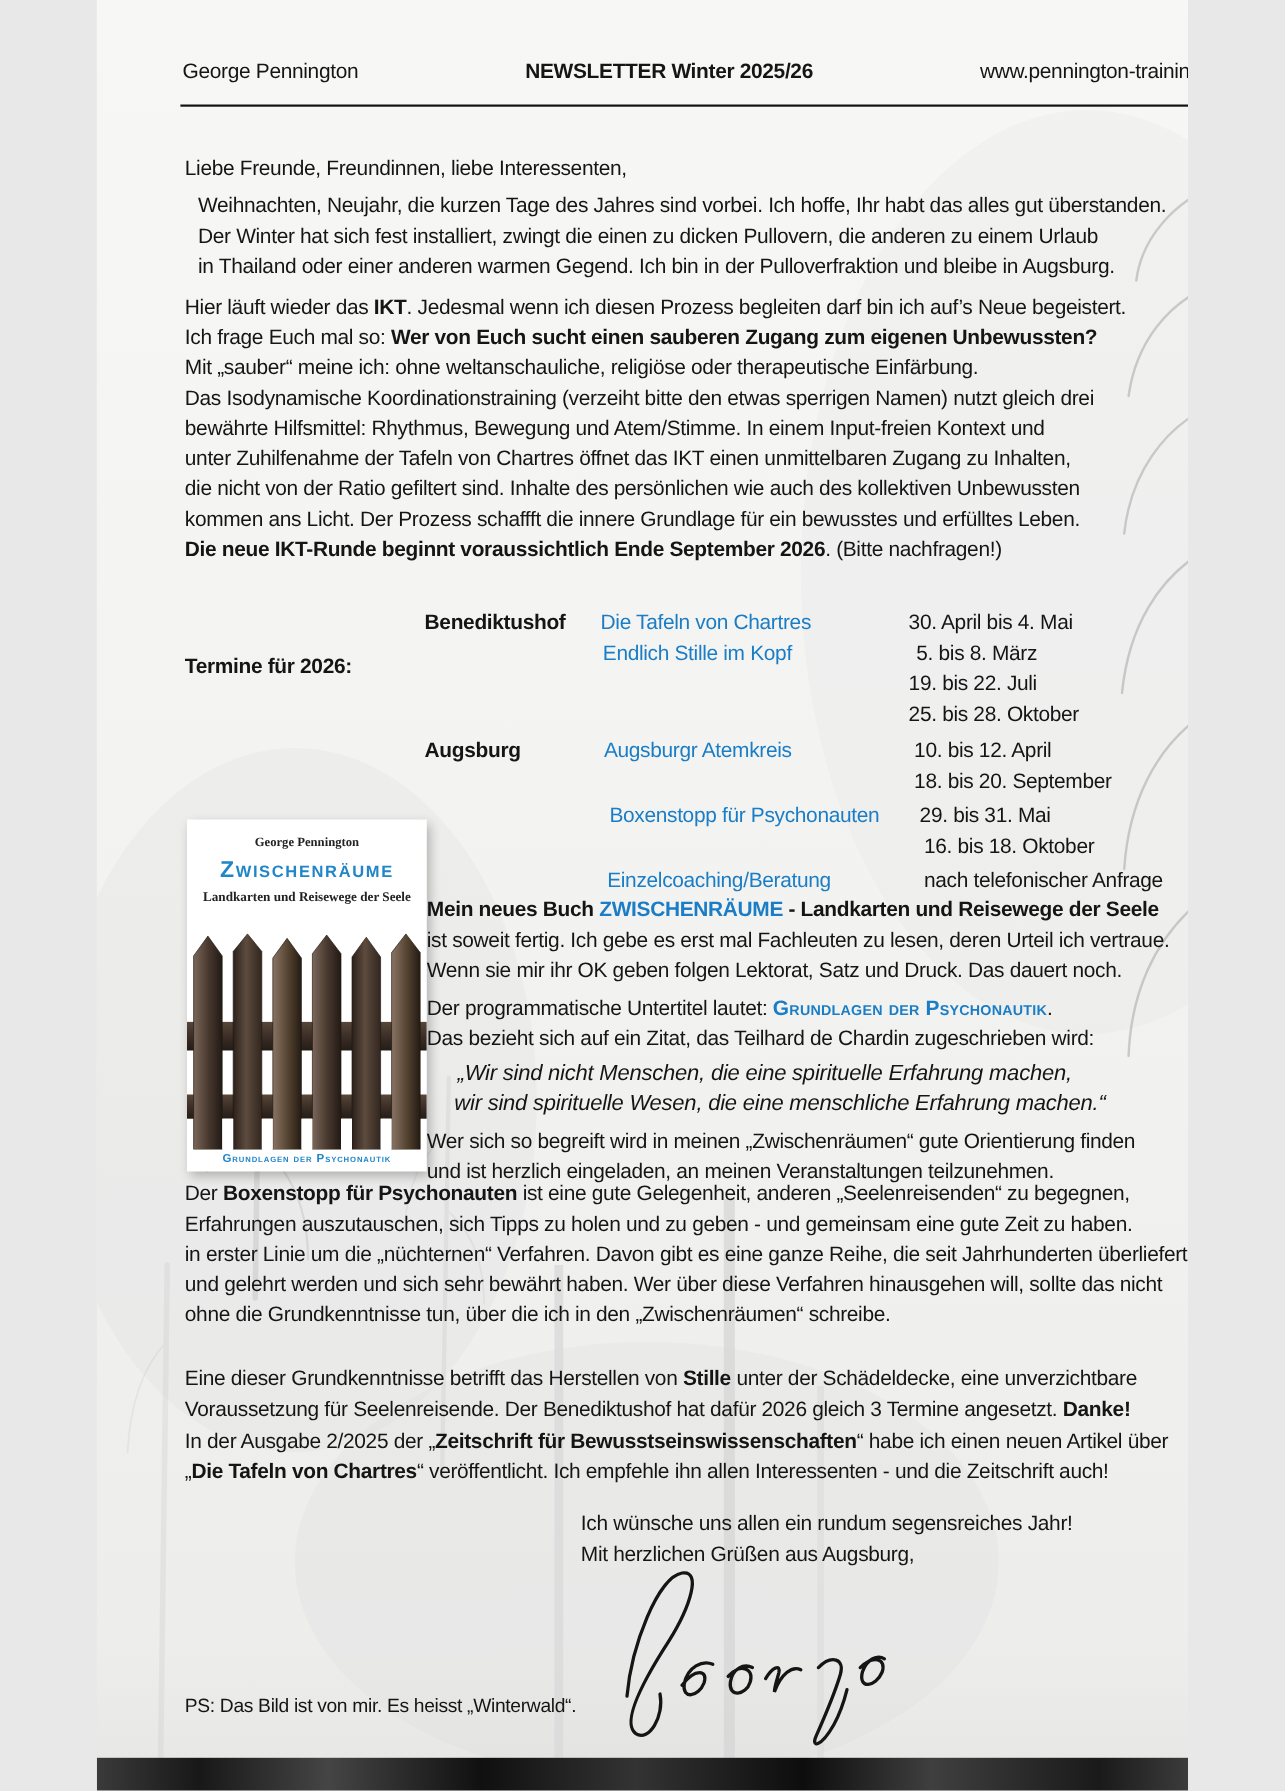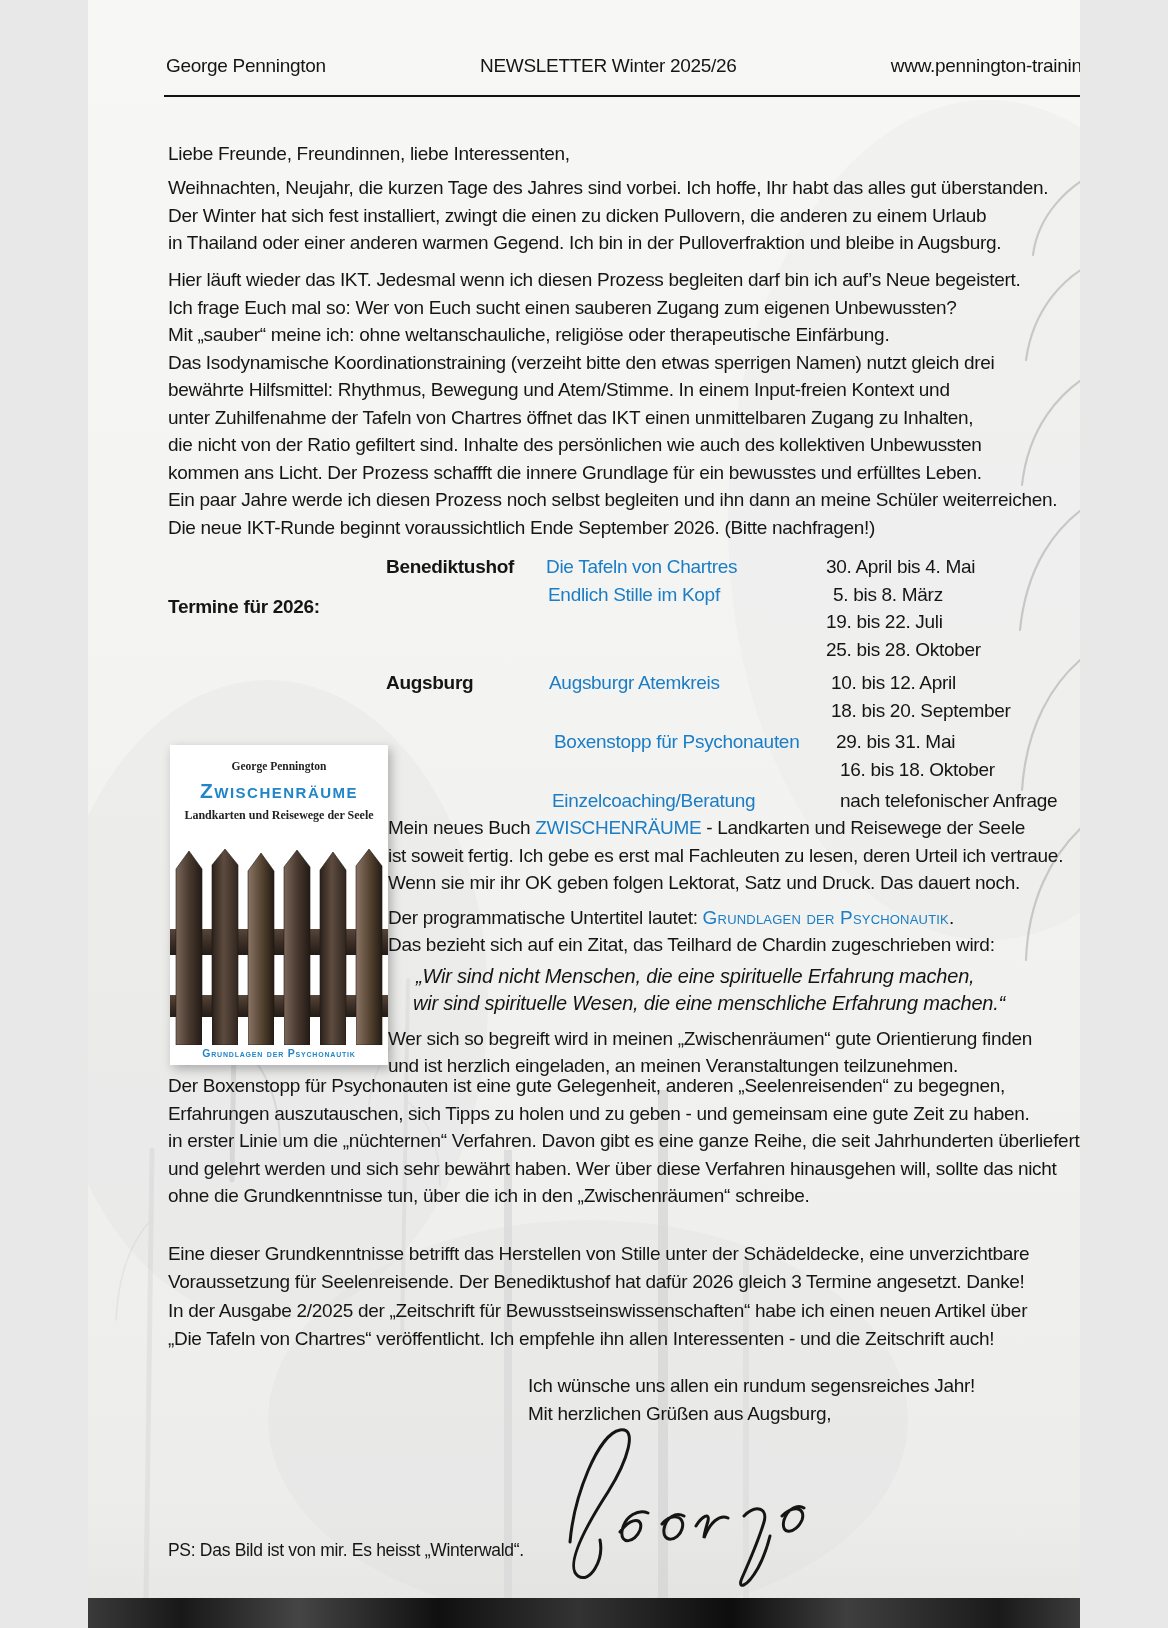--- a/index.html
+++ b/index.html
@@ -2,30 +2,30 @@
 <html><head>
 <meta charset="utf-8">
 <style>
   html,body{margin:0;padding:0;background:#e8e8e8;}
   .page{position:relative;width:992px;height:1628px;margin:0 auto;overflow:hidden;
         background:linear-gradient(180deg,#f7f7f6 0%,#f2f2f1 55%,#ededec 92%,#e6e6e5 100%);
         font-family:"Liberation Sans", sans-serif;color:#151515;}
   .bg-svg{position:absolute;inset:0;z-index:0;}
   .content{position:absolute;inset:0;z-index:1;}
   .line{white-space:nowrap;font-size:19px;line-height:27.5px;letter-spacing:-0.3px;}
-  .b{font-weight:400;}
+  .b{font-weight:700;}
   .blue{color:#1a7dc5;}
   .sc{font-variant:small-caps;letter-spacing:0.2px;}
 
   .header{position:absolute;top:52px;left:78px;width:966px;display:flex;justify-content:space-between;align-items:baseline;}
   .header .line{font-size:19px;}
   .rule{position:absolute;top:95px;left:76px;width:970px;height:2px;background:#121212;}
 
   .salutation{position:absolute;top:140px;left:80px;}
-  .intro{position:absolute;top:174px;left:80px;}
+  .intro{position:absolute;top:174px;left:92px;}
   .ikt{position:absolute;top:266px;left:80px;}
 
   .termine{position:absolute;top:553px;left:80px;width:1000px;}
   .trow{position:relative;height:27.5px;}
   .trow span{position:absolute;white-space:nowrap;font-size:19px;line-height:27.5px;letter-spacing:-0.3px;}
   .t-label{left:0;font-weight:700;margin-top:40px;}
   .t-venue{left:218px;font-weight:700;}
   .t-event{left:378px;color:#1a7dc5;}
   .t-date{left:658px;}
 
@@ -133,21 +133,20 @@
 
     <div class="ikt">
       <div class="line"><span>Hier läuft wieder das </span><span class="b">IKT</span><span>. Jedesmal wenn ich diesen Prozess begleiten darf bin ich auf’s Neue begeistert.</span></div>
       <div class="line"><span>Ich frage Euch mal so: </span><span class="b">Wer von Euch sucht einen sauberen Zugang zum eigenen Unbewussten?</span></div>
       <div class="line">Mit „sauber“ meine ich: ohne weltanschauliche, religiöse oder therapeutische Einfärbung.</div>
       <div class="line">Das Isodynamische Koordinationstraining (verzeiht bitte den etwas sperrigen Namen) nutzt gleich drei</div>
       <div class="line">bewährte Hilfsmittel: Rhythmus, Bewegung und Atem/Stimme. In einem Input-freien Kontext und</div>
       <div class="line">unter Zuhilfenahme der Tafeln von Chartres öffnet das IKT einen unmittelbaren Zugang zu Inhalten,</div>
       <div class="line">die nicht von der Ratio gefiltert sind. Inhalte des persönlichen wie auch des kollektiven Unbewussten</div>
       <div class="line">kommen ans Licht. Der Prozess schaffft die innere Grundlage für ein bewusstes und erfülltes Leben.</div>
-      <div class="line">Ein paar Jahre werde ich diesen Prozess noch selbst begleiten und ihn dann an meine Schüler weiterreichen.</div>
       <div class="line"><span class="b">Die neue IKT-Runde beginnt voraussichtlich Ende September 2026</span><span>. (Bitte nachfragen!)</span></div>
     </div>
 
     <div class="termine">
       <div class="trow">
         <span class="t-label">Termine für 2026:</span>
         <span class="t-venue">Benediktushof</span>
         <span class="t-event">Die Tafeln von Chartres</span>
         <span class="t-date">30. April bis 4. Mai</span>
       </div>

